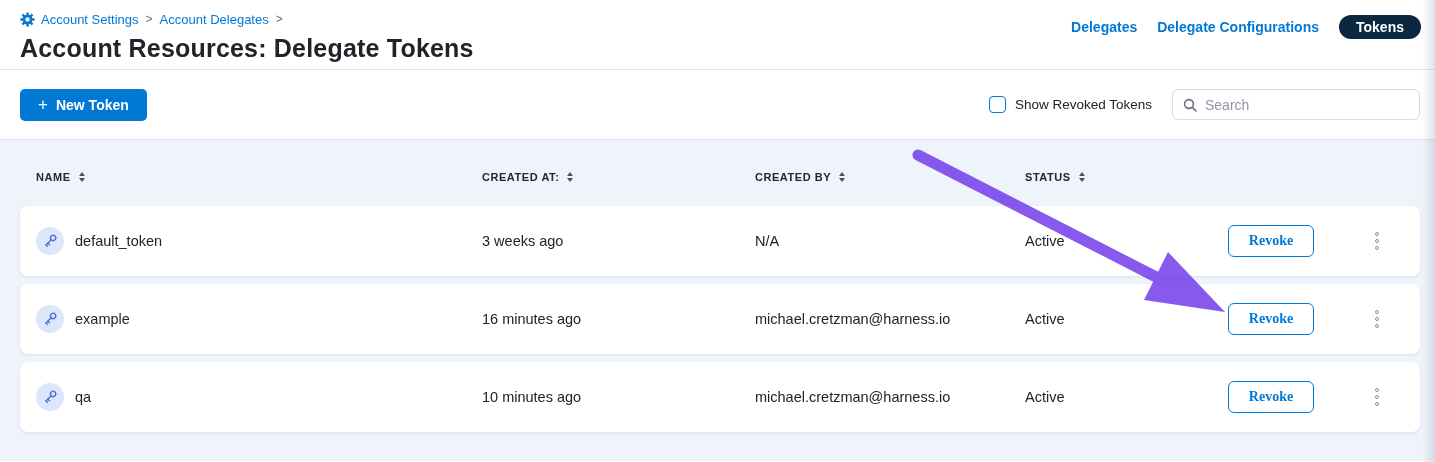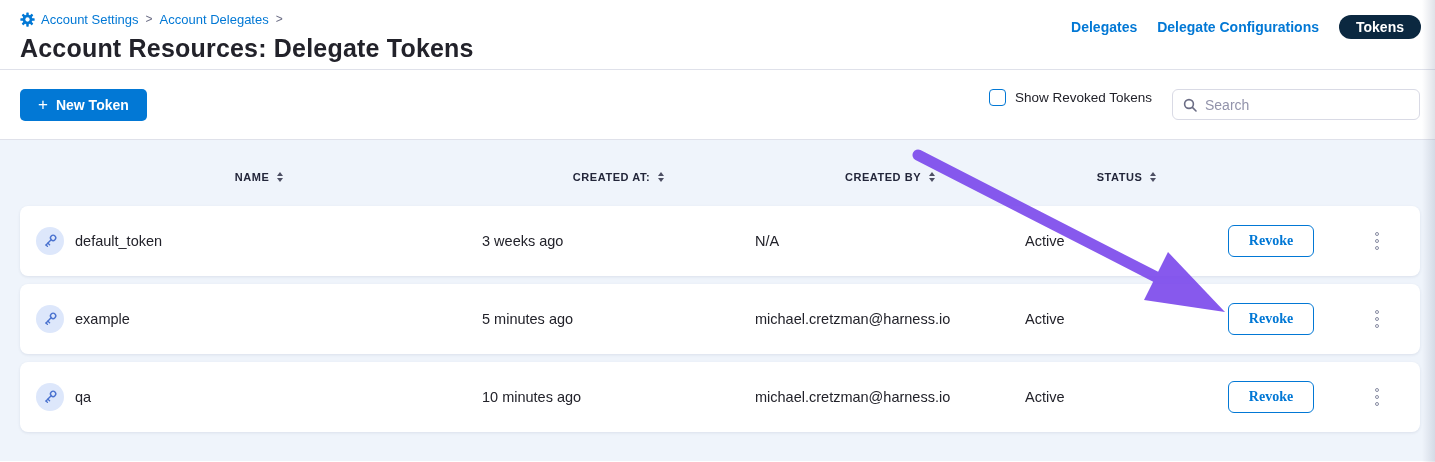--- a/index.html
+++ b/index.html
@@ -22,33 +22,33 @@
   .gear{width:15px;height:15px;display:inline-block;}
   .page-title{margin-top:6px;font-size:25px;font-weight:700;color:var(--text-dark);letter-spacing:.2px;}
   .nav-tabs{position:absolute;top:15px;right:14px;display:flex;align-items:center;gap:20px;}
   .nav-tab{color:var(--accent-blue);font-size:14px;font-weight:600;text-decoration:none;cursor:pointer;}
   .nav-tab-pill{background:var(--pill-navy);color:#fff;font-size:14px;font-weight:600;border-radius:14px;padding:4px 17px;cursor:pointer;border:none;}
 
   
   .toolbar{height:70px;border-bottom:1px solid var(--border-gray);display:flex;align-items:center;justify-content:space-between;padding:0 15px 0 20px;background:#fff;}
   .btn-new-token{display:flex;align-items:center;gap:8px;background:var(--accent-blue);color:#fff;border:none;border-radius:5px;height:32px;padding:0 18px;font-size:14px;font-weight:600;cursor:pointer;font-family:inherit;}
   .btn-new-token .plus{font-size:17px;font-weight:400;line-height:1;}
-  .toolbar-right{display:flex;align-items:flex-start;gap:20px;}
+  .toolbar-right{display:flex;align-items:center;gap:20px;}
   .checkbox-wrap{display:flex;align-items:center;gap:9px;cursor:pointer;}
   .checkbox{width:17px;height:17px;border:1.6px solid var(--accent-blue);border-radius:4px;background:#fff;cursor:pointer;}
   .checkbox-label{font-size:13.5px;color:var(--text-dark);}
   .search-box{display:flex;align-items:center;gap:8px;width:248px;height:31px;border:1px solid #d9dae5;border-radius:6px;background:#fff;padding:0 10px;}
   .search-box input{border:none;outline:none;flex:1;font-size:14px;color:var(--text-dark);font-family:inherit;background:transparent;}
   .search-box input::placeholder{color:#9293ab;}
 
   
   .main{height:321px;background:var(--page-bg);padding:0 15px 0 20px;position:relative;}
   .tgrid{display:grid;grid-template-columns:446px 273px 270px 203px 106px 1fr;align-items:center;padding-left:16px;}
   .thead{height:66px;padding-top:8px;}
-  .th{display:flex;align-items:center;gap:8px;font-size:11px;font-weight:700;letter-spacing:.55px;color:#23263a;cursor:pointer;justify-content:center;}
+  .th{display:flex;align-items:center;gap:8px;font-size:11px;font-weight:700;letter-spacing:.55px;color:#23263a;cursor:pointer;}
   .sort{display:inline-flex;flex-direction:column;gap:2.5px;}
   .sort .up{width:0;height:0;border-left:3.5px solid transparent;border-right:3.5px solid transparent;border-bottom:4.5px solid #4d4f63;}
   .sort .down{width:0;height:0;border-left:3.5px solid transparent;border-right:3.5px solid transparent;border-top:4.5px solid #4d4f63;}
   .trow{height:70px;background:#fff;border-radius:8px;margin-bottom:8px;box-shadow:0 1px 3px rgba(40,60,100,.10);cursor:pointer;}
   .cell{font-size:14.5px;color:var(--text-dark);}
   .name-cell{display:flex;align-items:center;gap:11px;}
   .key-badge{width:28px;height:28px;border-radius:50%;background:#dde7fb;display:flex;align-items:center;justify-content:center;flex:none;}
   .btn-revoke{width:86px;height:32px;background:#fff;border:1px solid var(--accent-blue);border-radius:6px;color:var(--accent-blue);font-size:14px;font-weight:700;cursor:pointer;font-family:Liberation Serif, serif;}
   .kebab{justify-self:center;display:flex;flex-direction:column;gap:3px;background:none;border:none;cursor:pointer;padding:6px;}
   .kebab i{width:4px;height:4px;border-radius:50%;border:1.2px solid #888ca2;display:block;}
@@ -185,21 +185,21 @@
           <g transform="rotate(45 8 8)">
             <circle cx="8" cy="3.6" r="2.6"></circle>
             <line x1="8" y1="6.4" x2="8" y2="13.6"></line>
             <line x1="8" y1="11" x2="10.4" y2="11"></line>
             <line x1="8" y1="13.6" x2="10" y2="13.6"></line>
           </g>
         </svg>
       </span>
       <span>example</span>
     </div>
-    <div class="cell">5 minutes ago</div>
+    <div class="cell">16 minutes ago</div>
     <div class="cell">michael.cretzman@harness.io</div>
     <div class="cell">Active</div>
     <button class="btn-revoke">Revoke</button>
     <button class="kebab">
         <i></i>
         <i></i>
         <i></i>
       </button>
   </div>
 

